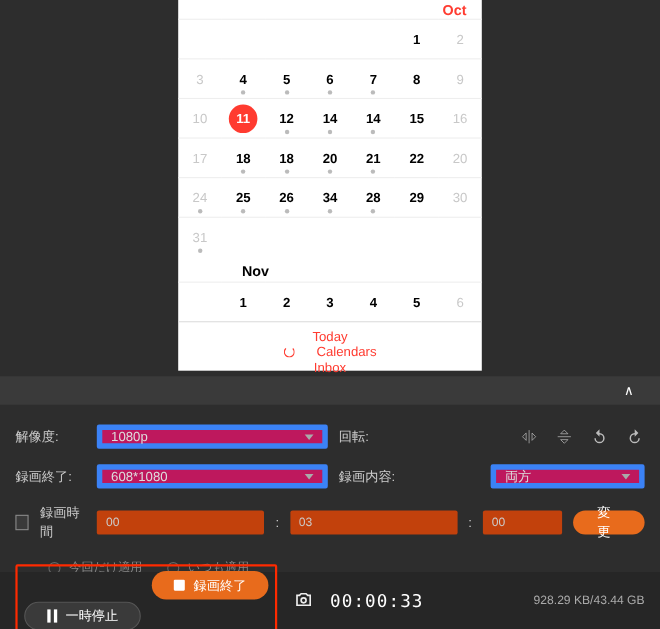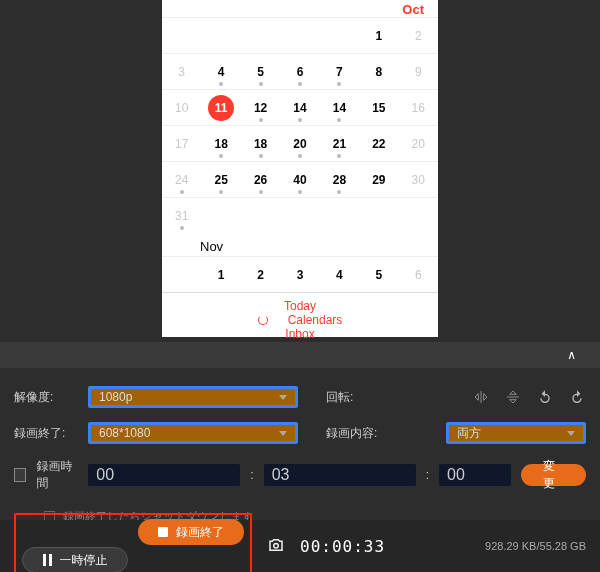--- a/index.html
+++ b/index.html
@@ -70,22 +70,22 @@
   .cal-cell.today span { position: relative; z-index: 1; }
   .cal-cell.dot::after{
     content:"";
     position:absolute;
     bottom:3px;
     width:4px;height:4px;border-radius:50%;
     background:#bbb;
   }
   .nov-label {
     text-align: left;
-    padding: 6px 0 2px 38px;
-    font-weight: 400;
+    padding: 6px 0 2px 58px;
+    font-weight: 700;
     color: #000;
     font-size: 13px;
   }
   .phone-tabs {
     display: flex;
     justify-content: space-between;
     align-items: center;
     border-top: 1px solid #ddd;
     padding: 6px 10px 8px;
     font-size: 12px;
@@ -117,60 +117,60 @@
     padding: 18px 14px 10px;
   }
   .row {
     display: flex;
     align-items: center;
     margin-bottom: 14px;
     gap: 10px;
   }
   .lbl { width: 64px; color: #ccc; }
   .sel {
-    background: #a16207;
-    border: 3px solid #3b82f6;
+    background: #be185d;
+    border: 5px solid #3b82f6;
     color: #ddd;
     height: 22px;
     padding: 0 24px 0 8px;
     border-radius: 2px;
     position: relative;
     display: flex;
     align-items: center;
     font-size: 12px;
     width: 210px;
   }
   .sel::after {
     content: "";
     position: absolute;
     right: 8px;
     border-left: 4px solid transparent;
     border-right: 4px solid transparent;
     border-top: 5px solid #aaa;
   }
-  .right-col { display:flex; align-items:center; gap:10px; margin-left:18px; }
+  .right-col { display:flex; align-items:center; gap:10px; }
   .icon-btns { display:flex; gap:14px; margin-left:auto; }
   .ibtn { width:18px;height:16px; color:#bbb; display:flex;align-items:center;justify-content:center; cursor:pointer;}
   .ibtn svg{width:16px;height:16px;fill:#bbb;}
 
   .chk {
     width: 14px; height: 14px;
     border: 1px solid #888;
     background: #3a3a3a;
     display: inline-block;
   }
   .time-in {
-    background: #0f172a;
+    background: #c2410c;
     border: none;
     color: #ccc;
     height: 22px;
     width: 152px;
     padding: 0 8px;
     border-radius: 2px;
-    font-size: 16px;
+    font-size: 11px;
   }
   .btn {
     background: #e86b1c;
     color: #fff;
     border-radius: 11px;
     height: 22px;
     padding: 0 22px;
     display:flex;align-items:center;justify-content:center;
     font-size:12px;
     cursor:pointer;
@@ -327,21 +327,21 @@
       <div class="cal-cell dim dot">
           <span>24</span>
         </div>
       <div class="cal-cell dot">
           <span>25</span>
         </div>
       <div class="cal-cell dot">
           <span>26</span>
         </div>
       <div class="cal-cell dot">
-          <span>40</span>
+          <span>34</span>
         </div>
       <div class="cal-cell dot">
           <span>28</span>
         </div>
       <div class="cal-cell">
           <span>29</span>
         </div>
       <div class="cal-cell dim">
           <span>30</span>
         </div>
@@ -447,24 +447,20 @@
     <input class="time-in" value="03" style="">
     <span>:</span>
     <input class="time-in" style="width: 72px;" value="00">
     <div class="btn">
         <span>変更</span>
       </div>
   </div>
 
   <div class="sub-opts">
     <div class="line">
-        <span class="mini-chk"></span>
-        <span>録画終了したらシャットダウンします</span>
-      </div>
-    <div class="line">
       <span class="radio"></span><span>今回だけ適用</span>
       &nbsp;&nbsp;
       <span class="radio"></span><span>いつも適用</span>
     </div>
   </div>
 </div>
 
 <div class="bottom">
   <div class="highlight-box">
     <div class="pill pause">
@@ -479,14 +475,14 @@
       <span>録画終了</span>
     </div>
   </div>
   <div class="cam">
     <svg viewBox="0 0 24 24">
         <path d="M4 7h3l2-2h6l2 2h3v12H4z" fill="none" stroke="#eee" stroke-width="2"></path>
         <circle cx="12" cy="13" r="3" fill="none" stroke="#eee" stroke-width="2"></circle>
       </svg>
   </div>
   <span class="timer">00:00:33</span>
-  <span class="fsize">928.29 KB/55.28 GB</span>
+  <span class="fsize">928.29 KB/43.44 GB</span>
 </div>
 
 </body></html>

